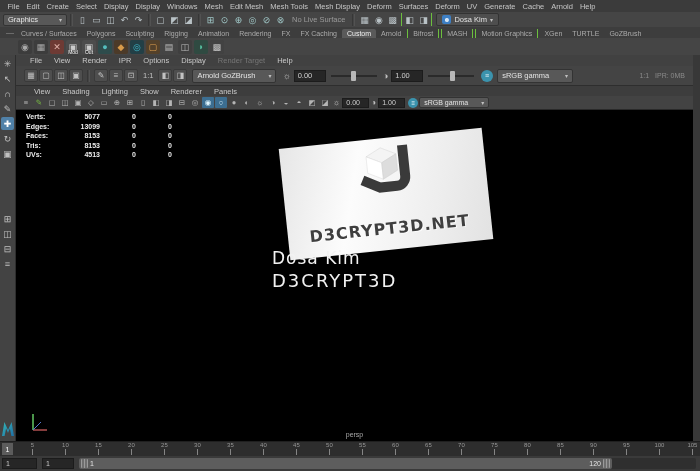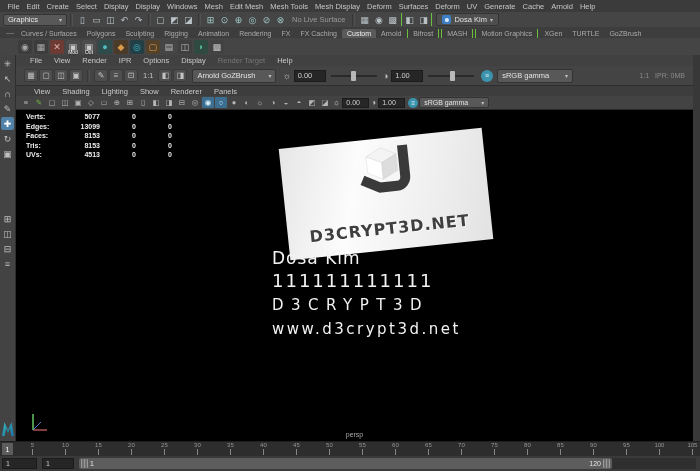--- a/index.html
+++ b/index.html
@@ -445,23 +445,21 @@
               <path d="M59 5 v31 a9 9 0 0 1 -9 9 H33 l-17 -9" stroke="#3a3a3a" stroke-width="10" fill="none"></path>
               <polygon points="22,13 37,5.5 52,13 37,20.5" fill="#f4f4f4" stroke="#d6d6d6" stroke-width="0.5"></polygon>
               <polygon points="22,13 37,20.5 37,37 22,29.5" fill="#ffffff" stroke="#dcdcdc" stroke-width="0.5"></polygon>
               <polygon points="52,13 37,20.5 37,37 52,29.5" fill="#dddddd" stroke="#cfcfcf" stroke-width="0.5"></polygon>
             </svg>
             <div class="card-domain">D3CRYPT3D.NET</div>
           </div>
 
           <div class="scene-text">
               <span class="scene-line">Dosa Kim</span>
-              <span class="scene-line">111111111111</span>
               <span class="scene-line">D3CRYPT3D</span>
-              <span class="scene-line">www.d3crypt3d.net</span>
             </div>
 
           <svg class="axis-gizmo" width="24" height="24" viewBox="0 0 24 24">
             <line x1="5" y1="21" x2="5" y2="5" stroke="#63c763" stroke-width="1.5"></line>
             <line x1="5" y1="21" x2="19" y2="21" stroke="#b05050" stroke-width="1.5"></line>
             <line x1="5" y1="21" x2="13" y2="13" stroke="#5577cc" stroke-width="1"></line>
           </svg>
 
           <div class="persp-label">persp</div>
         </div>

